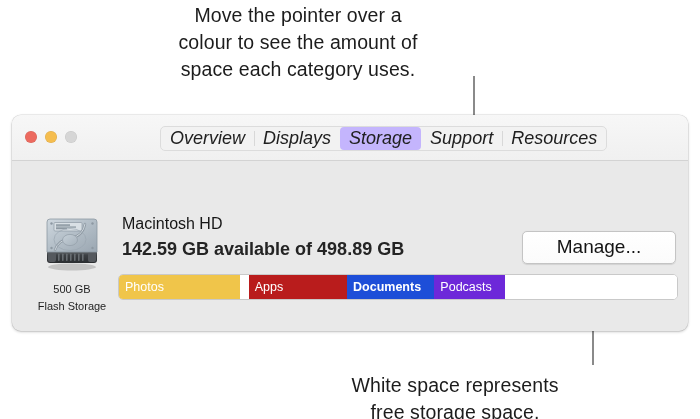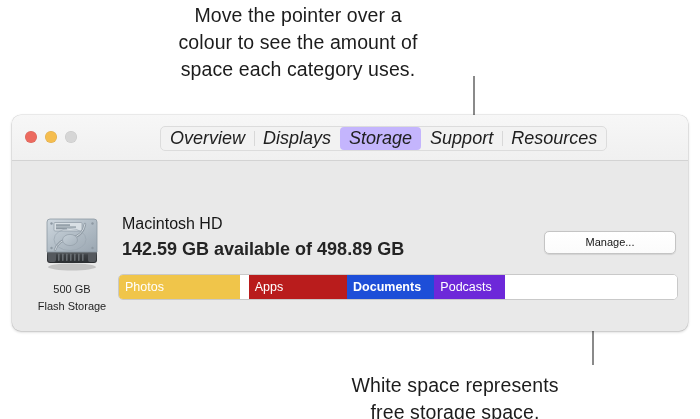--- a/index.html
+++ b/index.html
@@ -180,23 +180,23 @@
     color: #242424;
     font-weight: bold;
   }
 
   
   #manage-button {
     position: absolute;
     right: 12px;
     top: 70px;
     min-width: 104px;
-    padding: 4px 13px 5px;
+    padding: 4px 24px 5px;
     font-family: "Liberation Sans", sans-serif;
-    font-size: 11px;
+    font-size: 19px;
     color: #141414;
     text-align: center;
     background: linear-gradient(#ffffff, #fbfbfb);
     border: 0.5px solid #c4c4c4;
     border-radius: 5px;
     box-shadow: 0 0.5px 1px rgba(0,0,0,0.10);
   }
 
   
   #storage-bar {

